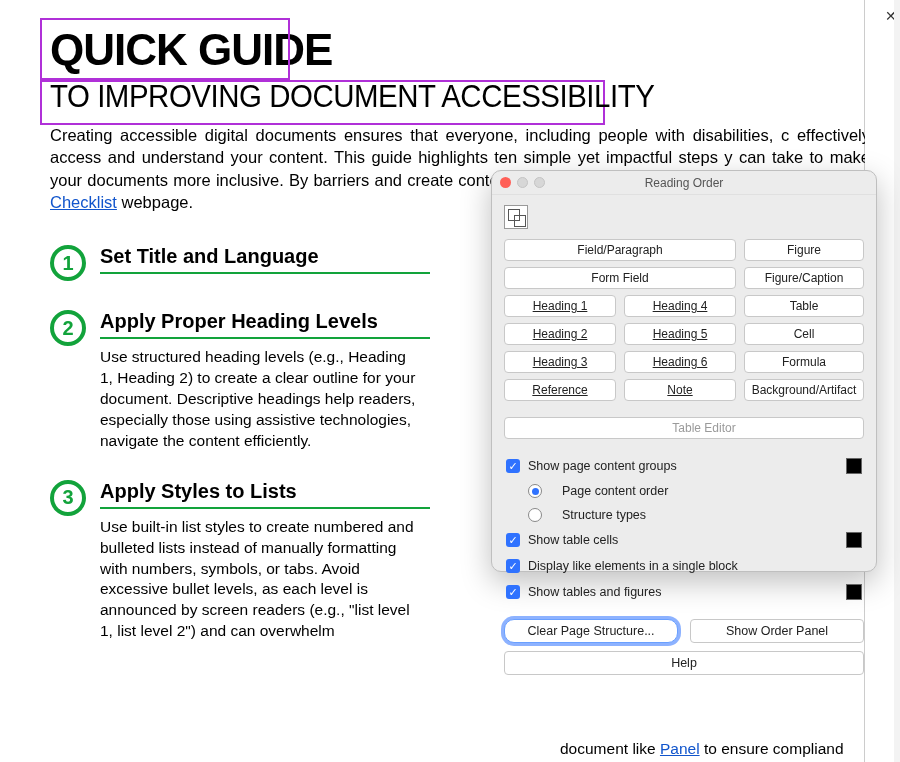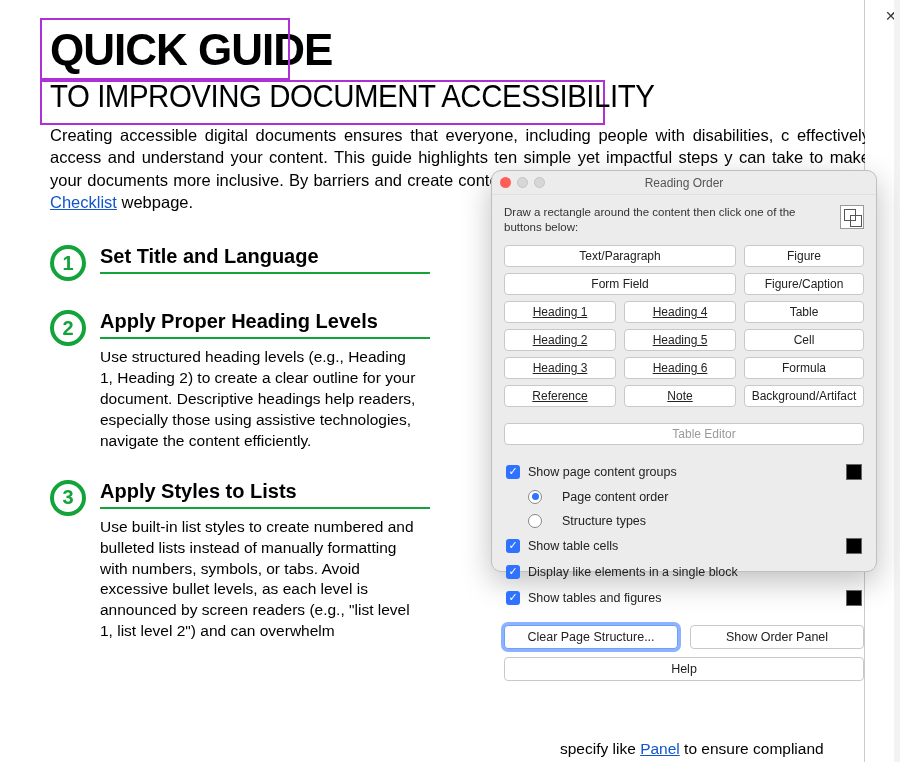--- a/index.html
+++ b/index.html
@@ -160,21 +160,21 @@
   .radio-row { display:flex; align-items:center; gap:20px; height:24px; padding-left:22px; font-size:12.5px; }
   .radio {
     width:14px; height:14px; border-radius:50%; border:1px solid #888; background:#fff;
     display:flex; align-items:center; justify-content:center;
   }
   .radio.sel::after { content:""; width:7px; height:7px; border-radius:50%; background:#2f72ff; }
 
   .action-rows { margin-top: 14px; }
   .action-row { display:flex; gap:12px; margin-bottom:8px; }
   .action-row .btn { flex:1; height:24px; font-size:12.5px; }
-  .btn.focus { box-shadow: 0 0 0 3px rgba(47,114,255,.55); border-color:#6aa0ff; }
+  .btn.focus { box-shadow: 0 0 0 3px rgba(47,114,255,.55); border-color:#6aa0ff;border-radius:10px; }
 
   .scrolltrack {
     position:absolute; right:0; top:0; width:6px; height:762px; background:#f3f3f3;
   }
   .right-gutter {
     position:absolute; left:865px; top:0; width:35px; height:762px; background:#fff;
   }
   .gutter-icon {
     position:absolute; left: 885px;
     font-size: 14px; color:#333;
@@ -212,48 +212,47 @@
     <div class="step">
       <div class="badge">3</div>
       <div class="step-content">
         <div class="step-heading">Apply Styles to Lists</div>
         <div class="step-body">Use built-in list styles to create numbered and bulleted lists instead of manually formatting with numbers, symbols, or tabs. Avoid excessive bullet levels, as each level is announced by screen readers (e.g., "list level 1, list level 2") and can overwhelm</div>
       </div>
     </div>
   </div>
 
   <div class="footer-frag">
-    <span>specify like </span><a href="#">Panel</a><span> to ensure compliand</span>
+    <span>document like </span><a href="#">Panel</a><span> to ensure compliand</span>
   </div>
 </div>
 
 <div class="right-gutter"></div>
 <div class="gutter-icon" style="top:8px;">✕</div>
 <div class="scrolltrack"></div>
 
 <div class="dialog">
   <div class="titlebar">
     <div class="traffic">
       <div class="tl red"></div>
       <div class="tl grey"></div>
       <div class="tl grey"></div>
     </div>
     <div class="dlg-title">Reading Order</div>
   </div>
 
   <div class="dlg-body">
     <div class="instr-row">
-      <div class="instr">Draw a rectangle around the content then click one of the buttons below:</div>
       <div class="order-icon"></div>
     </div>
 
     <div class="tag-rows">
       <div style="width:232px;">
         <div class="row2">
-            <div class="btn">Text/Paragraph</div>
+            <div class="btn">Field/Paragraph</div>
           </div>
         <div class="row2">
             <div class="btn">Form Field</div>
           </div>
         <div class="row3">
           <div class="btn">Heading 1</div>
           <div class="btn">Heading 4</div>
         </div>
         <div class="row3">
           <div class="btn">Heading 2</div>

